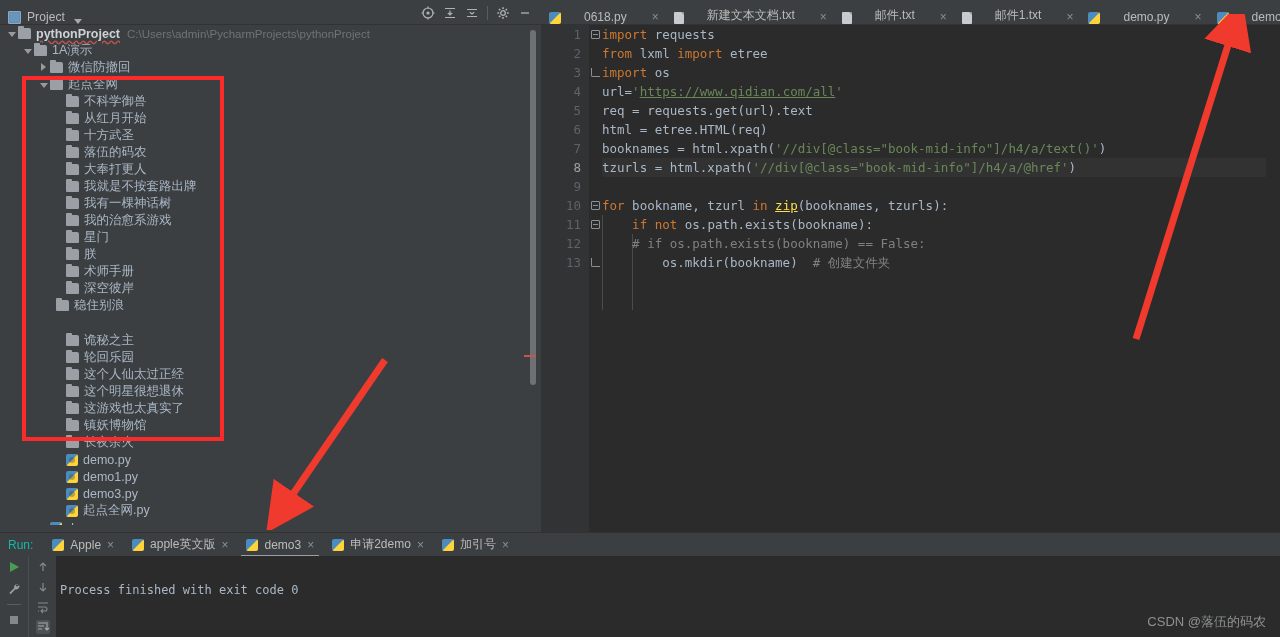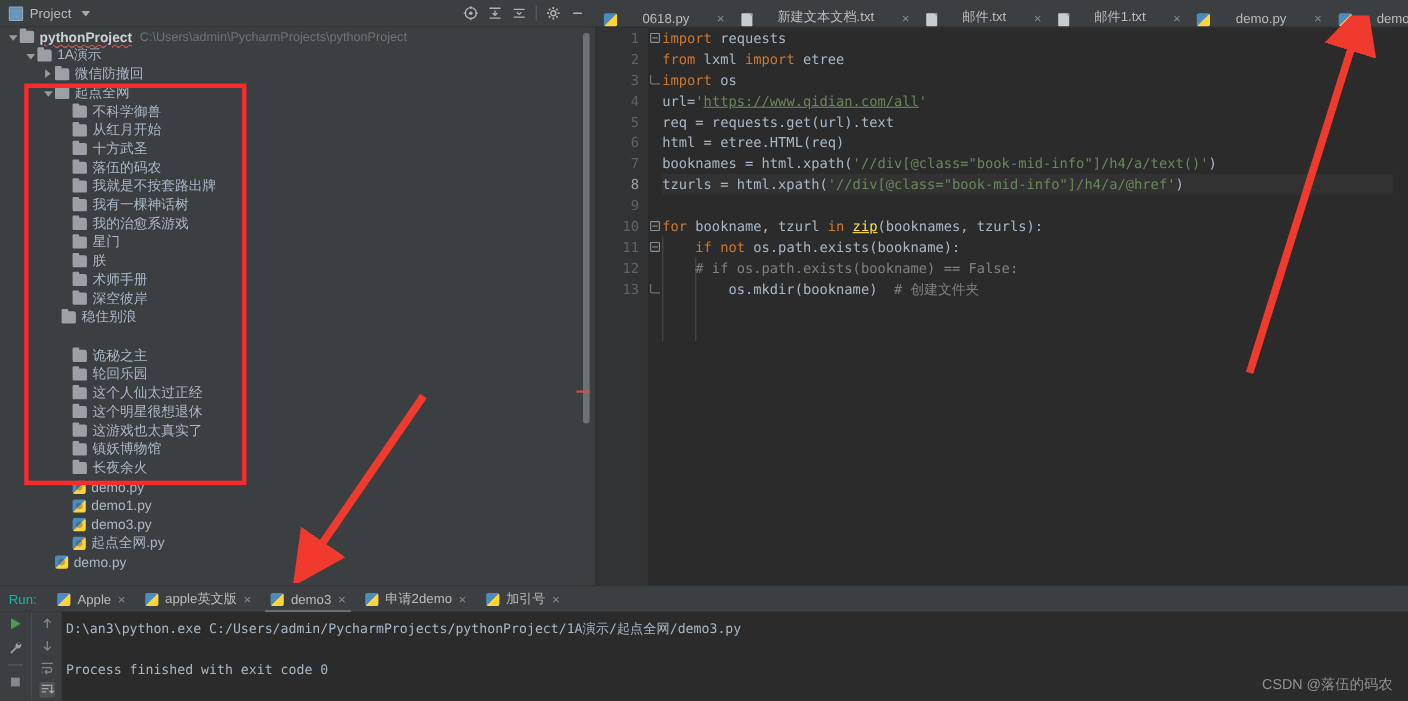--- a/index.html
+++ b/index.html
@@ -7,21 +7,21 @@
     width: 1280px; height: 637px;
     background: #3c3f41;
     font-family: "Liberation Sans", "DejaVu Sans", sans-serif;
     overflow: hidden;
   }
   #app { position: relative; width: 1280px; height: 637px; background: #3c3f41; }
 
   
   .proj-header {
     position: absolute; left: 0; top: 0; width: 540px; height: 25px;
-    background: #3c3f41; display: flex; align-items: center;
+    background: #3c3f41; display: flex; align-items: flex-end;
     border-bottom: 1px solid #323232;
   }
   .proj-header .ph-icon {
     width: 13px; height: 13px; margin-left: 8px; margin-right: 6px;
     background: #5c8ebf; border: 1px solid #9aa7b0; border-radius: 1px;
     position: relative; flex: 0 0 auto;
   }
   .proj-header .ph-icon:after{
     content:""; position:absolute; left:1px; top:1px; right:1px; bottom:1px;
     background:#6897bb;
@@ -299,20 +299,25 @@
       </div>
       <div class="trow" style="padding-left: 54px;">
         <span class="arrow "></span>
         <span class="ficon folder"></span>
         <span class="tlabel">十方武圣</span>
       </div>
       <div class="trow" style="padding-left: 54px;">
         <span class="arrow "></span>
         <span class="ficon folder"></span>
         <span class="tlabel">落伍的码农</span>
+      </div>
+      <div class="trow" style="padding-left: 54px;">
+        <span class="arrow "></span>
+        <span class="ficon folder"></span>
+        <span class="tlabel">大奉打更人</span>
       </div>
       <div class="trow" style="padding-left: 54px;">
         <span class="arrow "></span>
         <span class="ficon folder"></span>
         <span class="tlabel">我就是不按套路出牌</span>
       </div>
       <div class="trow" style="padding-left: 54px;">
         <span class="arrow "></span>
         <span class="ficon folder"></span>
         <span class="tlabel">我有一棵神话树</span>
@@ -561,21 +566,21 @@
         <svg width="14" height="14" viewBox="0 0 14 14">
             <path d="M2 3h10M2 7h7a2 2 0 0 1 0 4H5M7 9l-2 2 2 2M2 11h1" stroke="#85888b" stroke-width="1.1" fill="none"></path>
           </svg>
       </div>
       <div class="sq-btn" style="background:#4e5254;border-radius:2px;">
         <svg width="14" height="14" viewBox="0 0 14 14">
             <path d="M2 3h8M2 6h6M2 9h4M11 2v8M9 8l2 2 2-2" stroke="#a6a9ab" stroke-width="1.1" fill="none"></path>
           </svg>
       </div>
     </div>
-    <div class="con-text" id="console-text"><div>D:\an3\python.exe C:/Users/admin/PycharmProjects/pythonProject/1A演示/起点全网/demo3.py</div><div> </div><div>Process finished with exit code 0</div></div>
+    <div class="con-text" id="console-text"><div> </div><div>Process finished with exit code 0</div></div>
     <div class="watermark">CSDN @落伍的码农</div>
   </div>
 
   <svg class="arrow-svg" style="left:1100px;top:14px;width:180px;height:340px;">
     <defs>
       <marker id="ah1" markerWidth="7" markerHeight="7" refX="3" refY="3.5" orient="auto">
         <path d="M0 0 L7 3.5 L0 7 z" fill="#f03a2e"></path>
       </marker>
     </defs>
     <line x1="36" y1="325" x2="134" y2="12" stroke="#f03a2e" stroke-width="7" marker-end="url(#ah1)"></line>

